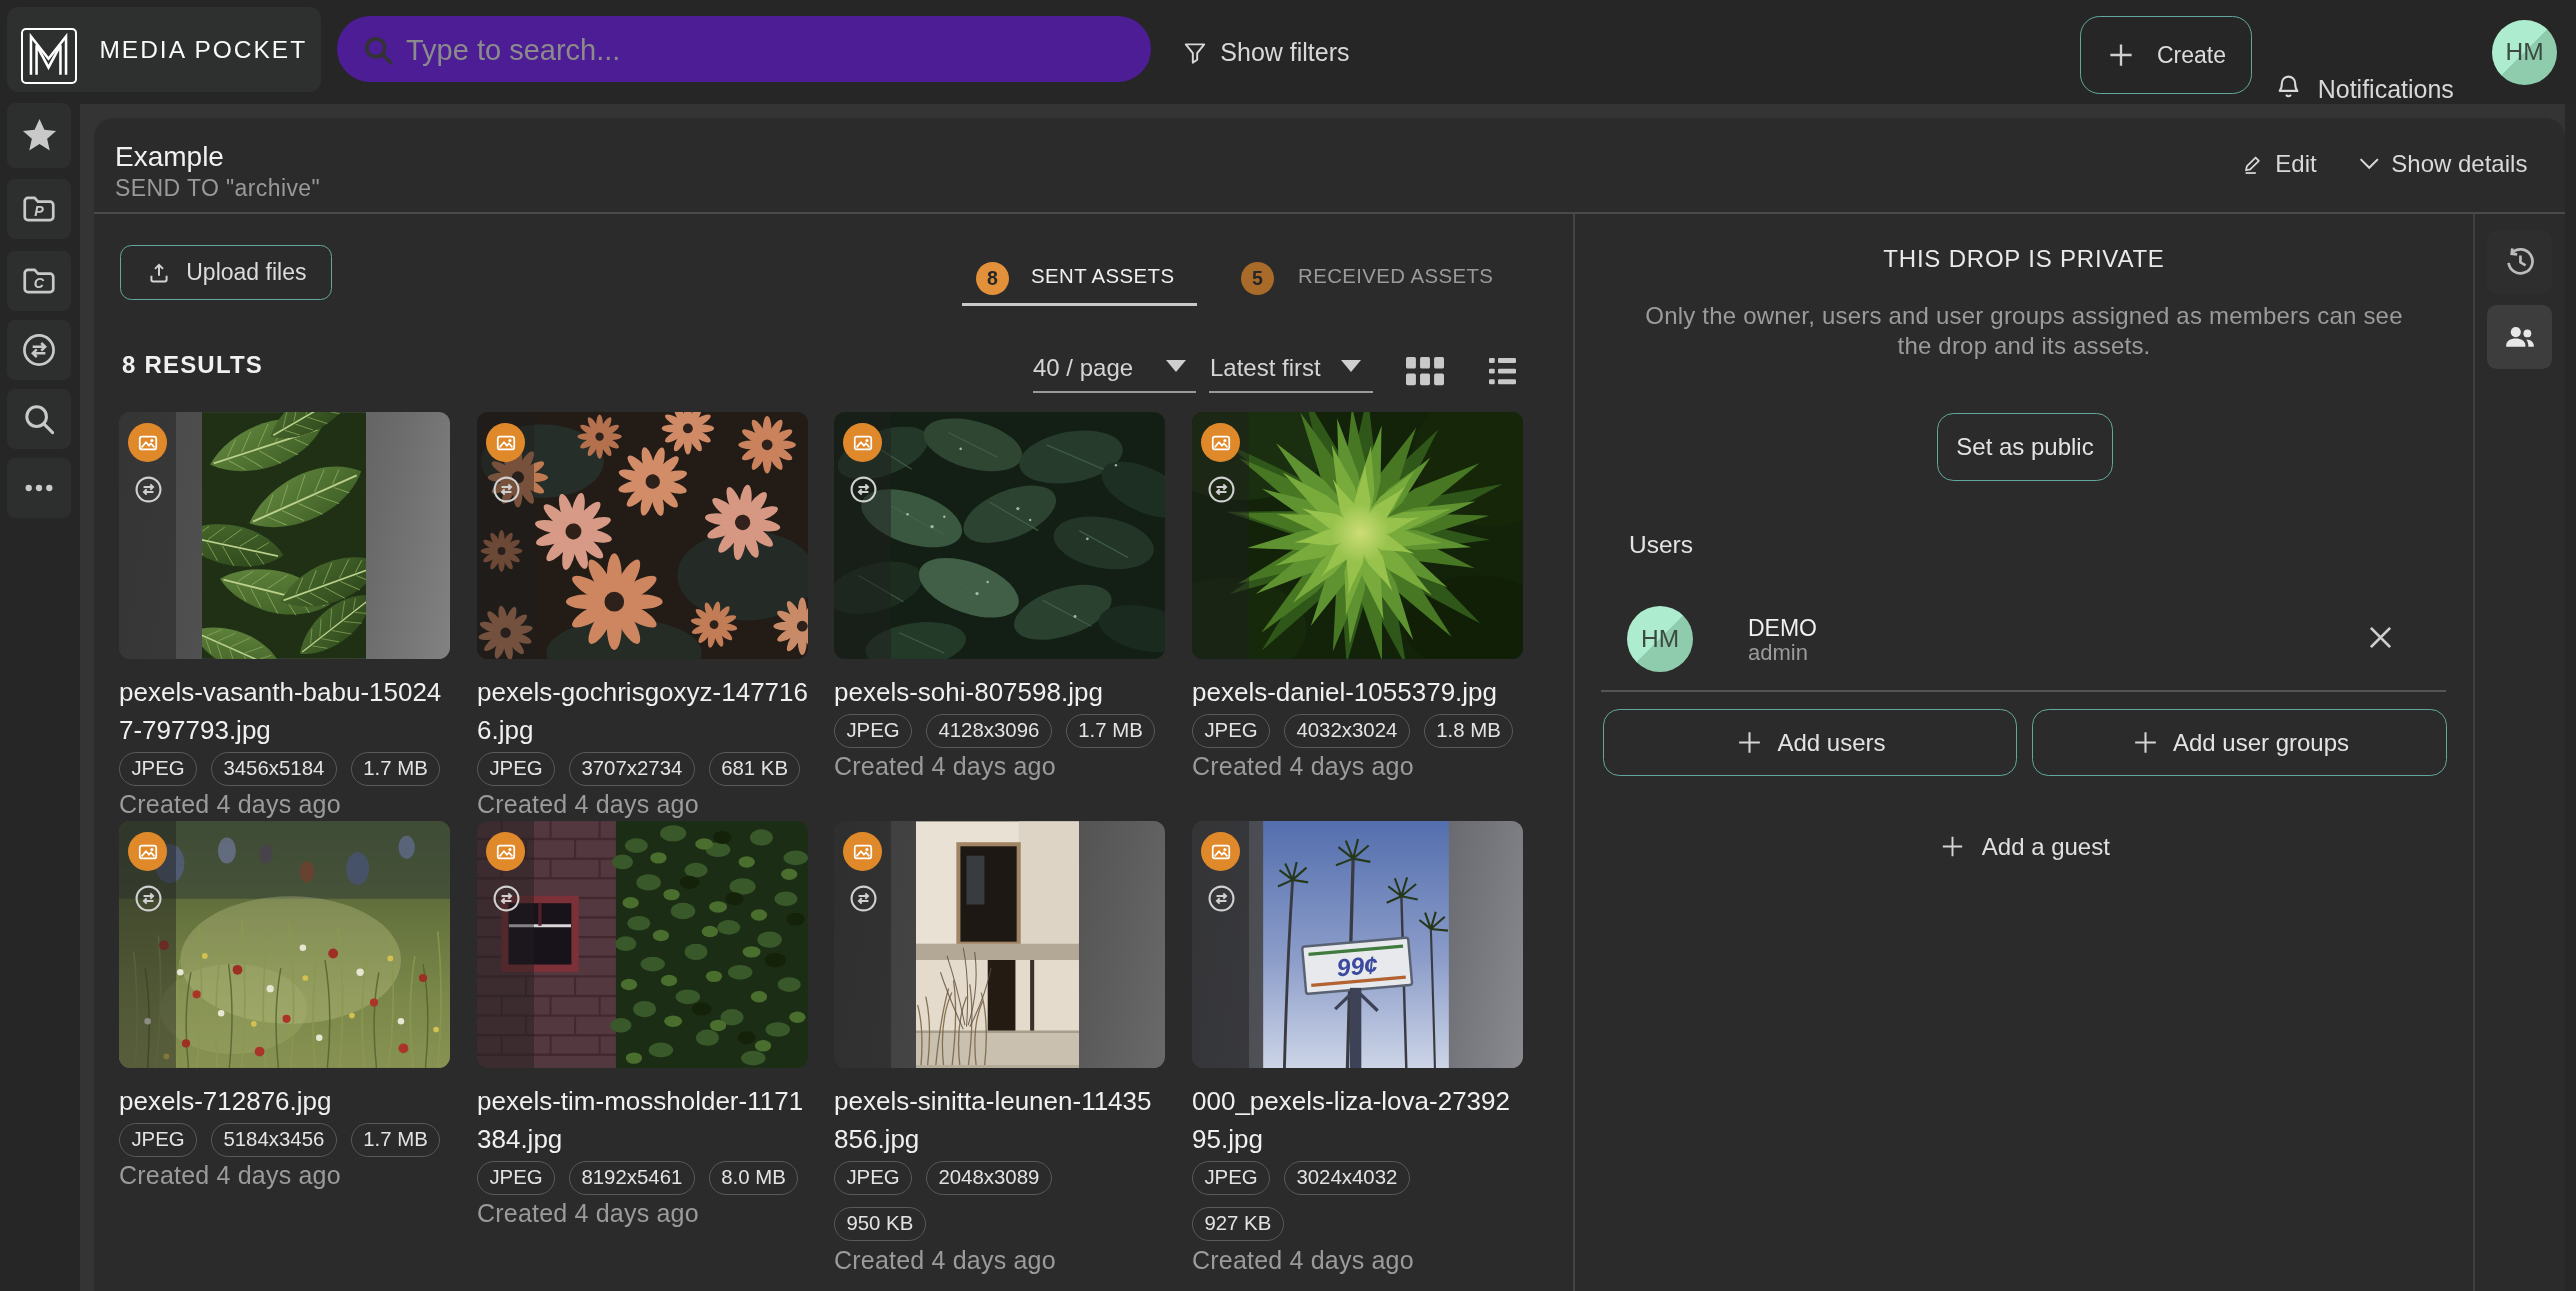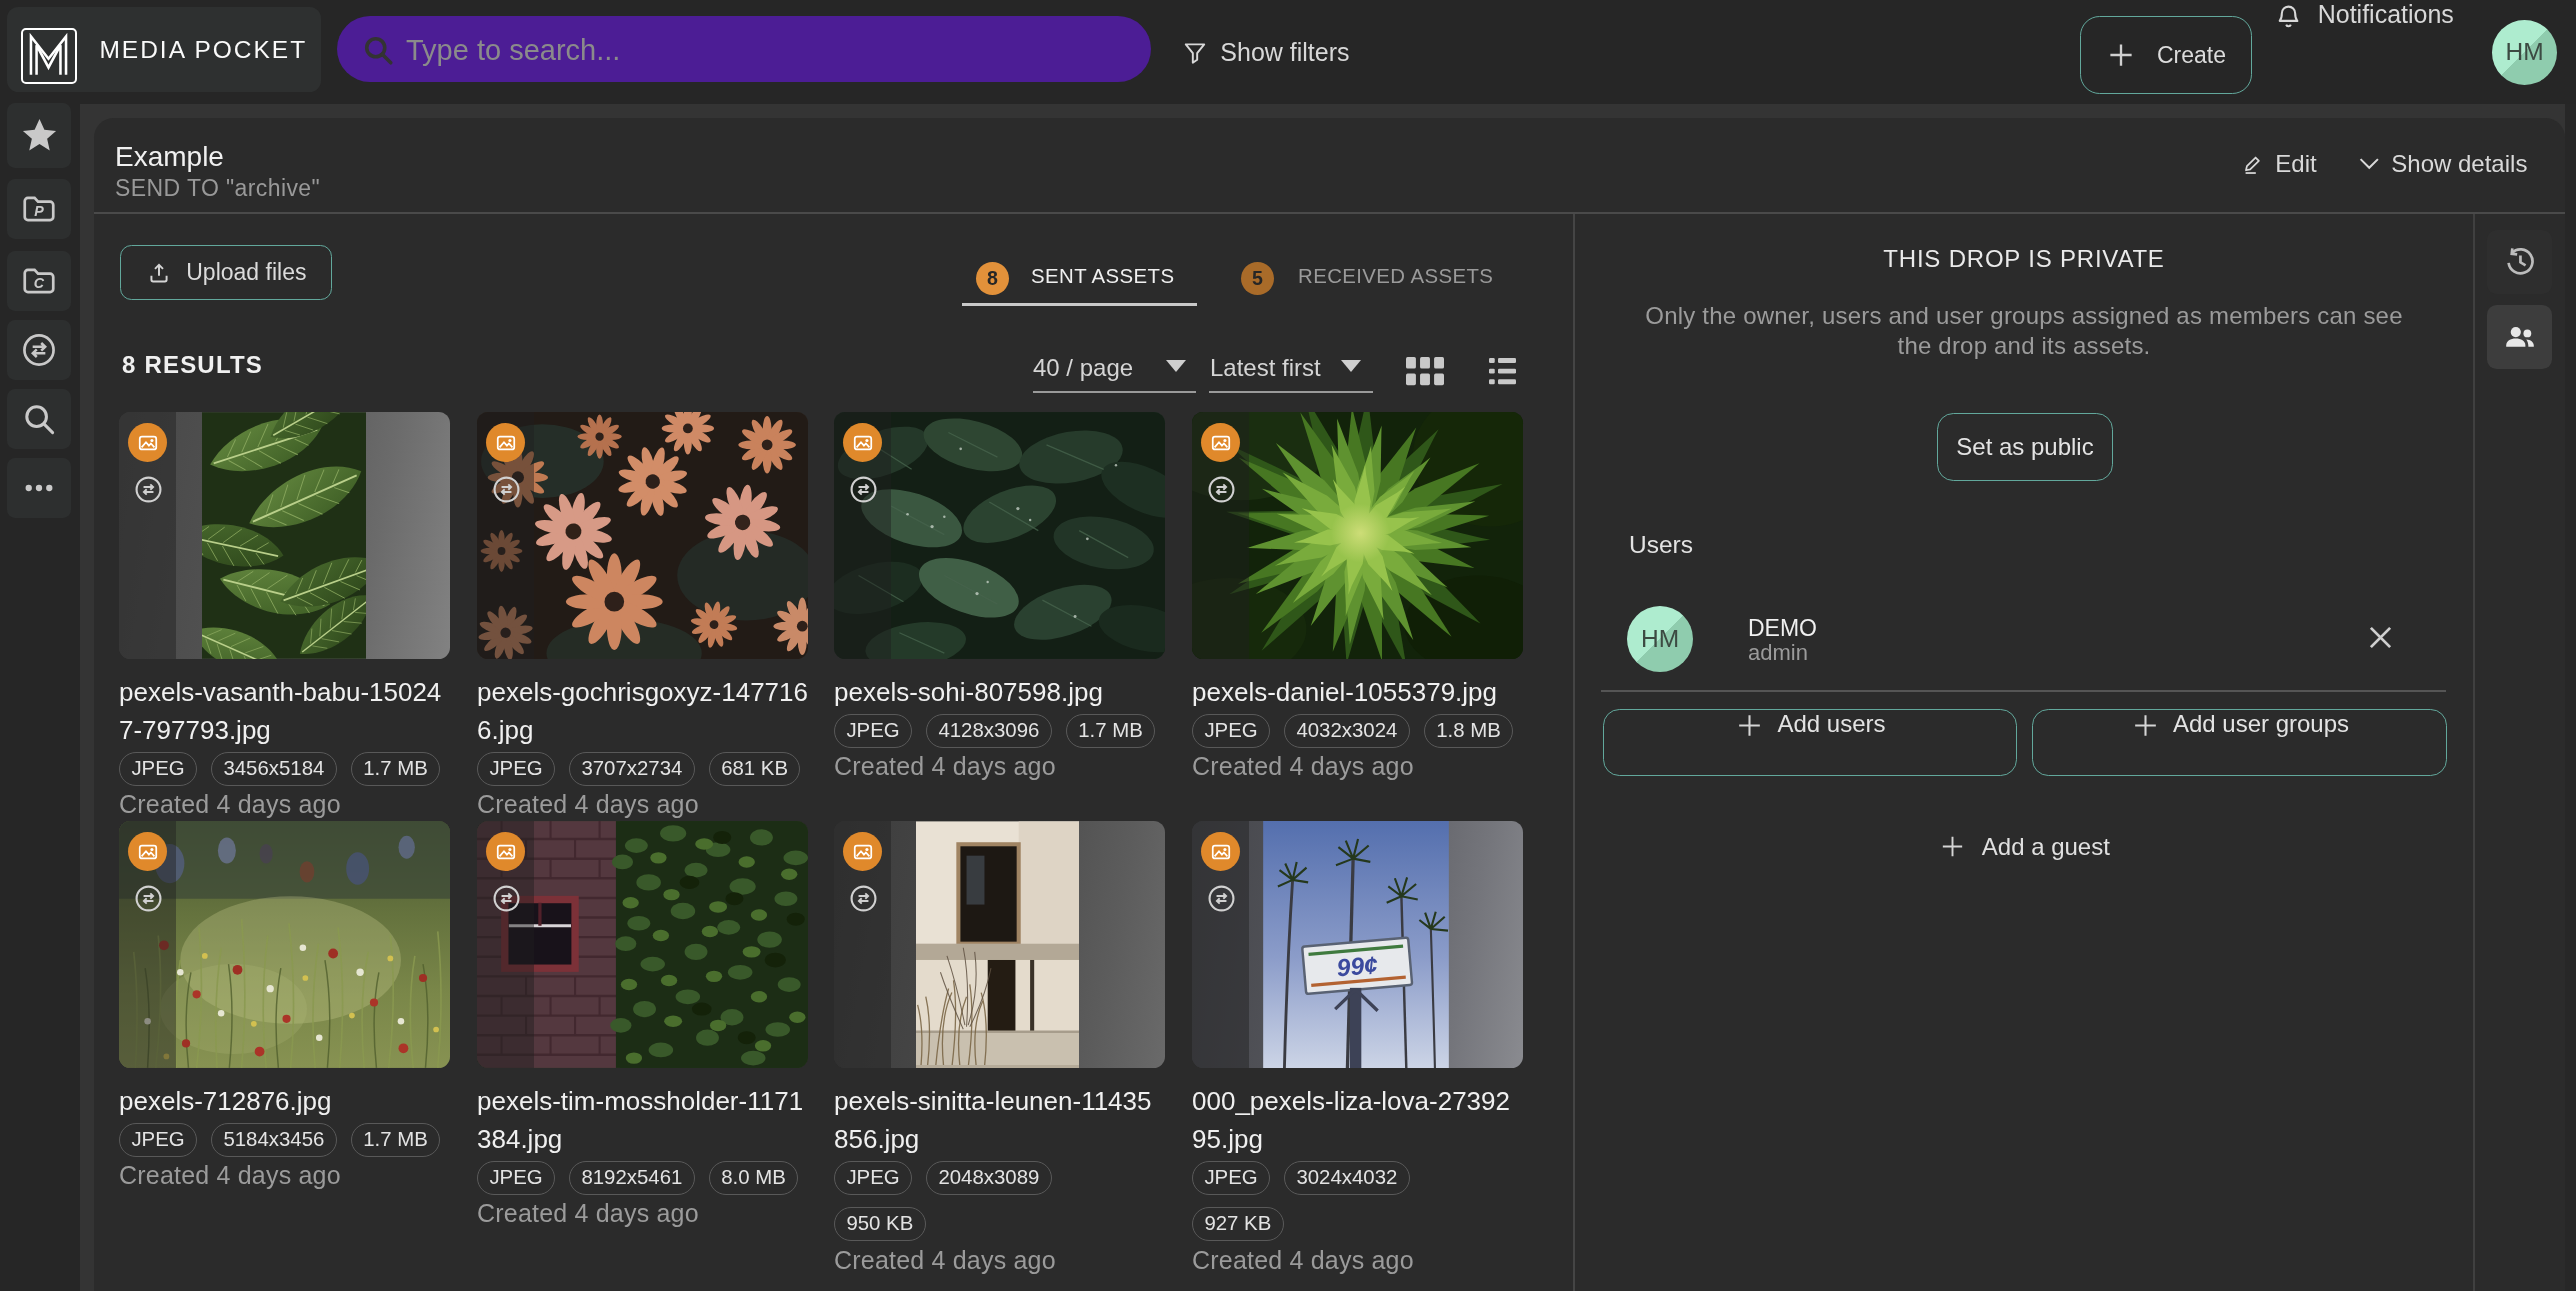--- a/index.html
+++ b/index.html
@@ -6,21 +6,21 @@
 html,body{width:2576px;height:1291px;background:#343434;font-family:"Liberation Sans",sans-serif;overflow:hidden;position:relative}
 
 .topbar{position:absolute;left:0;top:0;width:2576px;height:104px;background:#262626}
 .logoblock{position:absolute;left:7.4px;top:7.4px;width:314px;height:85px;background:#2e3030;border-radius:11.4px}
 .logobox{position:absolute;left:14px;top:21px;width:56px;height:56px;border:2.5px solid #fff;border-radius:4.9px}
 .brand{position:absolute;left:92px;top:0;height:85px;line-height:85px;font-size:24.5px;letter-spacing:2px;color:#fafafa;font-weight:500;white-space:nowrap}
 .search{position:absolute;left:337px;top:16.3px;width:814px;height:66px;background:#4c1d95;border-radius:34px}
 .search .ph{position:absolute;left:69px;top:0;height:66px;line-height:68px;font-size:29px;color:#8b8b8b}
 .filters{position:absolute;left:1182px;top:0;height:104px;display:flex;align-items:center;gap:12.3px;color:#d8d8d8;font-size:25px}
 .createbtn{position:absolute;left:2080px;top:16.3px;width:172px;height:78px;border:1.6px solid #62a89c;border-radius:19.6px;display:flex;align-items:center;justify-content:center;gap:21px;color:#dcdcdc;font-size:23px}
-.notif{position:absolute;left:2274px;top:0;height:104px;display:flex;align-items:flex-start;gap:14.7px;color:#d8d8d8;font-size:25px}
+.notif{position:absolute;left:2274px;top:0;height:104px;display:flex;align-items:flex-end;gap:14.7px;color:#d8d8d8;font-size:25px}
 .avatar{position:absolute;left:2492px;top:19.6px;width:65px;height:65px;border-radius:50%;background:linear-gradient(135deg,#aeeccf 49.5%,#8fccae 50%);color:#3c4a42;font-size:24.5px;font-weight:500;display:flex;align-items:center;justify-content:center}
 
 .drawer{position:absolute;left:0;top:104px;width:80px;height:1187px;background:#262626}
 .cell{position:absolute;left:7.4px;width:64px;height:60px;background:#2d2f2f;border-radius:8.2px;display:flex;align-items:center;justify-content:center}
 
 .card{position:absolute;left:94px;top:118px;width:2471px;height:1174px;background:#2b2b2b;border-radius:19.6px 19.6px 0 0}
 .h-title{position:absolute;left:115px;top:141px;font-size:28px;color:#f0f0f0;font-weight:400}
 .h-sub{position:absolute;left:115px;top:175px;font-size:23px;color:#999;letter-spacing:0.4px}
 .hdivider{position:absolute;left:94px;top:212px;width:2471px;height:1.6px;background:#4a4a4a}
 .vdivider{position:absolute;left:1573px;top:214px;width:1.6px;height:1077px;background:#454545}
@@ -49,21 +49,21 @@
 .created{margin-top:4.9px;font-size:25px;color:#9b9b9b;letter-spacing:0.2px}
 
 .rp-title{position:absolute;left:1575px;top:245px;width:898px;text-align:center;font-size:24px;color:#eaeaea;letter-spacing:0.8px;font-weight:500}
 .rp-par{position:absolute;left:1575px;top:301px;width:898px;text-align:center;font-size:24px;line-height:30px;color:#9b9b9b;letter-spacing:0.2px}
 .setpublic{position:absolute;left:1937px;top:413px;width:176px;height:68px;border:1.6px solid #62a89c;border-radius:16.3px;display:flex;align-items:center;justify-content:center;font-size:24px;color:#e3e3e3}
 .users-h{position:absolute;left:1629px;top:531px;font-size:24.5px;color:#e3e3e3}
 .uavatar{position:absolute;left:1627px;top:606px;width:66px;height:66px;border-radius:50%;background:linear-gradient(135deg,#aeeccf 49.5%,#8fccae 50%);color:#3c4a42;font-size:24.5px;display:flex;align-items:center;justify-content:center}
 .uname{position:absolute;left:1748px;top:615px;font-size:23px;color:#f0f0f0}
 .urole{position:absolute;left:1748px;top:640px;font-size:22px;color:#9b9b9b}
 .udiv{position:absolute;left:1601px;top:690px;width:845px;height:1.6px;background:#555}
-.addbtn{position:absolute;top:709px;height:67px;border:1.6px solid #62a89c;border-radius:16.3px;display:flex;align-items:flex-start;justify-content:center;gap:12px;font-size:24px;color:#e3e3e3}
+.addbtn{position:absolute;top:709px;height:67px;border:1.6px solid #62a89c;border-radius:16.3px;display:flex;align-items:center;justify-content:center;gap:12px;font-size:24px;color:#e3e3e3}
 .addguest{position:absolute;left:1575px;top:832px;width:898px;display:flex;align-items:center;justify-content:center;gap:14.7px;font-size:24px;color:#e0e0e0}
 .railtile{position:absolute;width:65px;height:64px;border-radius:9.8px;display:flex;align-items:center;justify-content:center}
 </style>
 </head>
 <body>
 
 <div class="topbar">
   <div class="logoblock">
     <div class="logobox">
       <svg width="51" height="51" viewBox="0 0 32 32" style="position:absolute;left:0;top:0">

